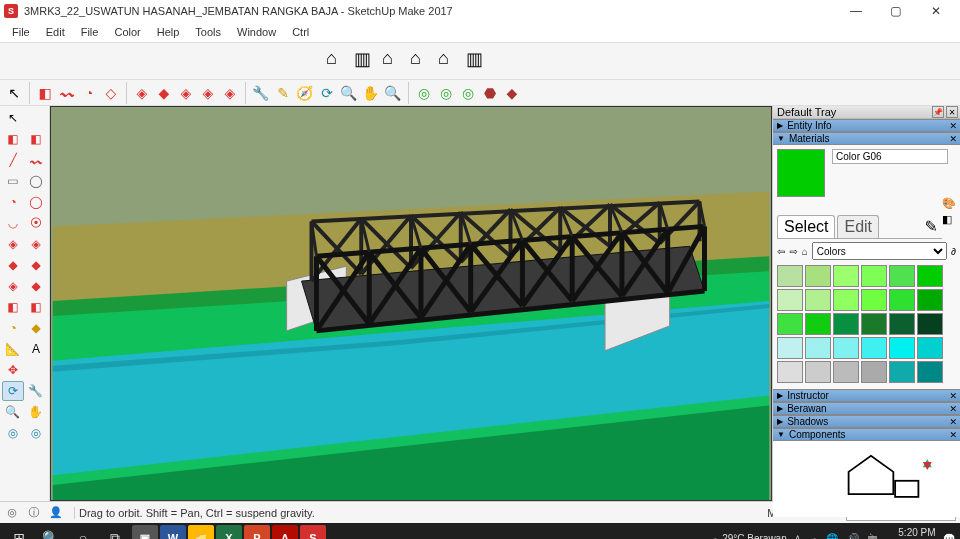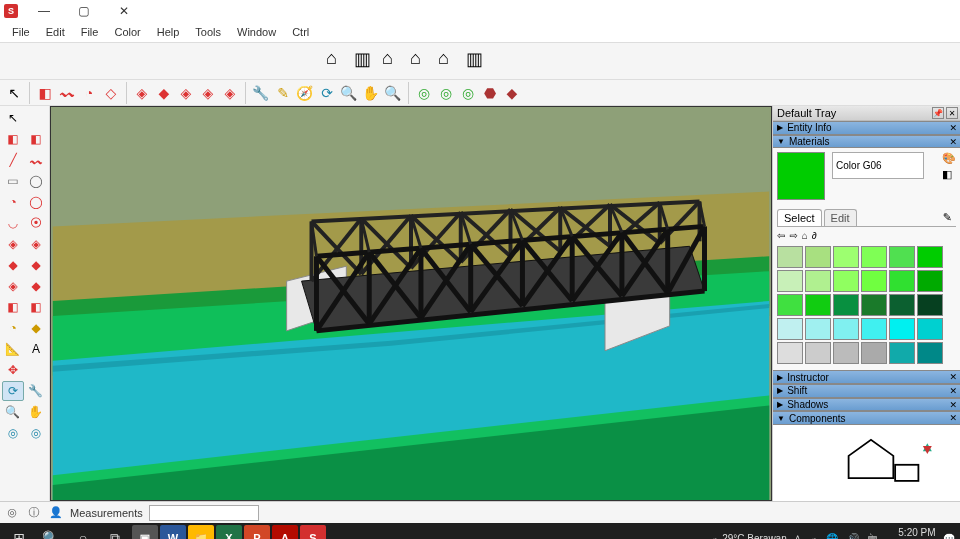--- a/index.html
+++ b/index.html
@@ -38,24 +38,24 @@
 
 .right-panel { width: 188px; background: #f5f5f5; border-left: 1px solid #ccc; display: flex; flex-direction: column; font-size: 11px; }
 .tray-head { height: 18px; background: linear-gradient(#e8e8e8,#d0d0d0); border-bottom: 1px solid #bbb; display: flex; align-items: center; padding: 0 4px; position: relative; }
 .tray-head .tray-ctl { position: absolute; right: 2px; display: flex; gap: 2px; }
 .tray-ctl span { width: 12px; height: 12px; border: 1px solid #888; font-size: 8px; display: flex; align-items: center; justify-content: center; }
 .section-head { height: 16px; background: linear-gradient(#8bb5e0,#6a9dd0); color: #000; border-top: 1px solid #888; border-bottom: 1px solid #888; display: flex; align-items: center; padding: 0 4px; font-size: 10px; position: relative; }
 .section-head .arrow { margin-right: 4px; font-size: 8px; }
 .section-head .x { position: absolute; right: 3px; font-size: 9px; }
 .mat-body { background: #f8f8f8; padding: 4px; }
 .swatch-big { width: 48px; height: 48px; background: #0c0; border: 1px solid #888; display: inline-block; vertical-align: top; }
-.mat-name { border: 1px solid #aaa; background: #fff; padding: 7px 3px; font-size: 10px; display: inline-block; width: 92px; margin-left: 4px; vertical-align: top; }
+.mat-name { border: 1px solid #aaa; background: #fff; padding: 1px 3px; font-size: 10px; display: inline-block; width: 116px; margin-left: 4px; vertical-align: top; }
 .mat-icons { float: right; display: flex; flex-direction: column; gap: 2px; }
 .mat-icons span { width: 14px; height: 14px; font-size: 11px; }
-.tabs { display: flex; border-bottom: 1px solid #aaa; margin-top: 9px; font-size: 11px; align-items: center; }
+.tabs { display: flex; border-bottom: 1px solid #aaa; margin-top: 18px; font-size: 16px; align-items: center; }
 .tabs .tab { padding: 2px 6px; border: 1px solid #aaa; border-bottom: none; background: #fff; border-radius: 3px 3px 0 0; margin-right: 2px; }
 .tabs .tab.inactive { background: #eee; color: #555; }
 .tabs .edit-ic { margin-left: auto; padding-right: 4px; }
 .picker-row { display: flex; align-items: center; gap: 4px; padding: 3px 0; font-size: 10px; }
 .picker-row select { flex: 1; font-size: 10px; height: 18px; }
 .swatch-grid { display: grid; grid-template-columns: repeat(6, 26px); gap: 2px; padding: 2px 0; max-height: 140px; overflow-y: auto; }
 .sw { width: 26px; height: 22px; border: 1px solid #888; }
 .instructor-box { background: #fff; height: 76px; position: relative; padding: 4px; }
 .instructor-box svg { width: 100%; height: 100%; }
 
@@ -74,20 +74,21 @@
 .taskbar .a { background: #b30b00; } .taskbar .s { background: #d32f2f; } .taskbar .f { background: #ffb900; color:#333; } .taskbar .st { background:#555; }
 .taskbar .flex { flex: 1; }
 .taskbar .tray { display: flex; align-items: center; gap: 8px; color: #ddd; }
 .taskbar .clock { text-align: right; line-height: 1.1; font-size: 10px; }
 </style>
 </head>
 <body>
 
 <div class="titlebar">
   <span class="su-icon">S</span>
+  <span class="title">3MRK3_22_USWATUN HASANAH_JEMBATAN RANGKA BAJA - SketchUp Make 2017</span>
   <div class="winbtns">
     <div class="winbtn">—</div>
     <div class="winbtn">▢</div>
     <div class="winbtn">✕</div>
   </div>
 </div>
 
 <div class="menubar">
   <span class="menuitem">File</span>
   <span class="menuitem">Edit</span>
@@ -326,20 +327,23 @@
       </div>
       <div class="tabs">
         <span class="tab">Select</span>
         <span class="tab inactive">Edit</span>
         <span class="edit-ic">✎</span>
       </div>
       <div class="picker-row">
         <span>⇦</span>
         <span>⇨</span>
         <span>⌂</span>
+        <select>
+          <option>Colors</option>
+        </select>
         <span>∂</span>
       </div>
       <div class="swatch-grid" id="swatch-grid">
           <div class="sw" style="background: rgb(184, 224, 160);"></div>
           <div class="sw" style="background: rgb(168, 224, 128);"></div>
           <div class="sw" style="background: rgb(157, 255, 112);"></div>
           <div class="sw" style="background: rgb(127, 255, 85);"></div>
           <div class="sw" style="background: rgb(80, 224, 80);"></div>
           <div class="sw" style="background: rgb(0, 204, 0);"></div>
           <div class="sw" style="background: rgb(200, 240, 184);"></div>
@@ -368,21 +372,21 @@
           <div class="sw" style="background: rgb(0, 136, 136);"></div>
         </div>
     </div>
     <div class="section-head">
         <span class="arrow">▶</span>
         <span>Instructor</span>
         <span class="x">✕</span>
       </div>
     <div class="section-head">
         <span class="arrow">▶</span>
-        <span>Shift</span>
+        <span>Berawan</span>
         <span class="x">✕</span>
       </div>
     <div class="section-head">
         <span class="arrow">▶</span>
         <span>Shadows</span>
         <span class="x">✕</span>
       </div>
     <div class="section-head">
         <span class="arrow">▼</span>
         <span>Components</span>
@@ -398,20 +402,21 @@
           </g>
       </svg>
     </div>
   </div>
 </div>
 
 <div class="statusbar">
   <span class="sb-ic">◎</span>
   <span class="sb-ic">ⓘ</span>
   <span class="sb-ic">👤</span>
+  <span class="hint">Drag to orbit. Shift = Pan, Ctrl = suspend gravity.</span>
   <span class="meas-label">Measurements</span>
   <span class="meas-box"></span>
 </div>
 
 <div class="taskbar">
   <span class="tbtn">⊞</span>
   <span class="tbtn">🔍</span>
   <span class="tbtn">○</span>
   <span class="tbtn">⧉</span>
   <span class="app st">▣</span>

